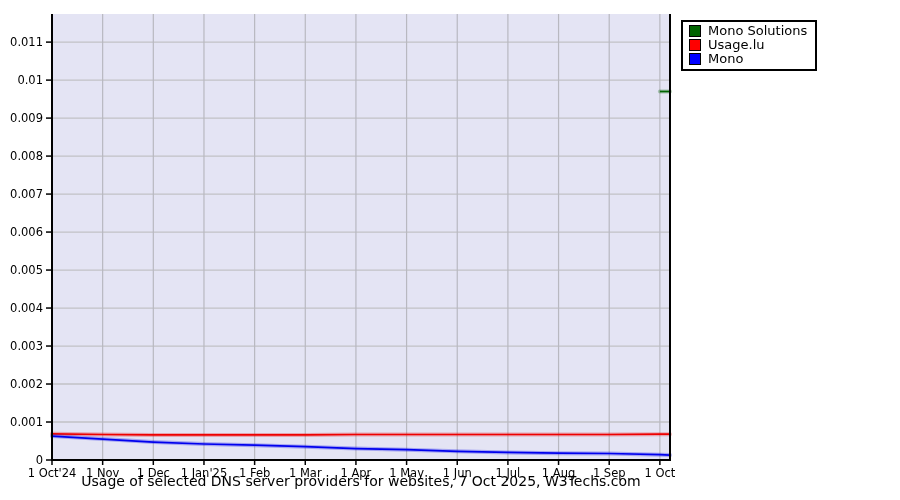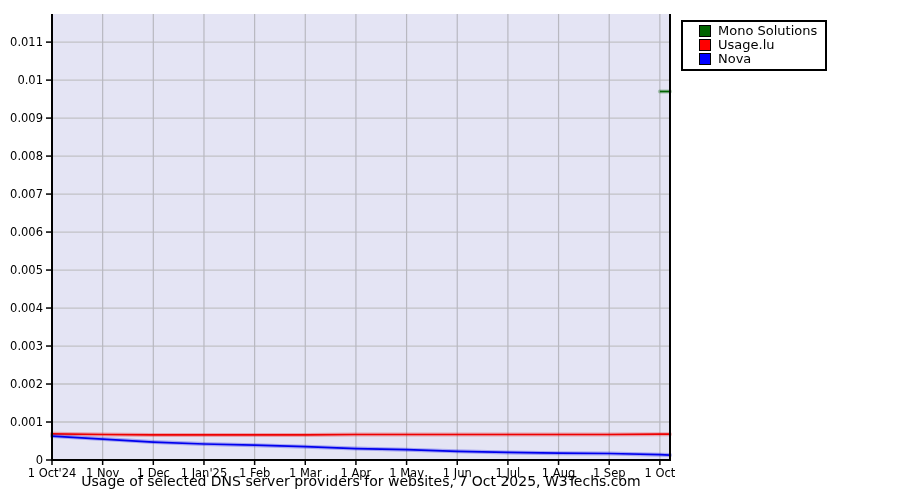--- a/index.html
+++ b/index.html
@@ -19,21 +19,21 @@
     position: absolute;
     left: 0;
     top: 0;
   }
   .legend {
     position: absolute;
     left: 681px;
     top: 20px;
     background: #ffffff;
     border: 2px solid #000000;
-    padding: 2px 8px 3px 16px;
+    padding: 2px 8px 3px 6px;
     line-height: 14px;
     font-size: 13px;
     color: #000000;
     white-space: nowrap;
   }
   .lg-row {
     display: flex;
     align-items: center;
     height: 14px;
   }
@@ -148,17 +148,17 @@
       <div class="lg-row">
         <span class="sw" style="background: rgb(0, 100, 0);"></span>
         <span>Mono Solutions</span>
       </div>
       <div class="lg-row">
         <span class="sw" style="background: rgb(255, 0, 0);"></span>
         <span>Usage.lu</span>
       </div>
       <div class="lg-row">
         <span class="sw" style="background: rgb(0, 0, 255);"></span>
-        <span>Nova</span>
+        <span>Mono</span>
       </div>
     </div>
   <div class="chart-title">Usage of selected DNS server providers for websites, 7 Oct 2025, W3Techs.com</div>
 </div>
 
 </body></html>

